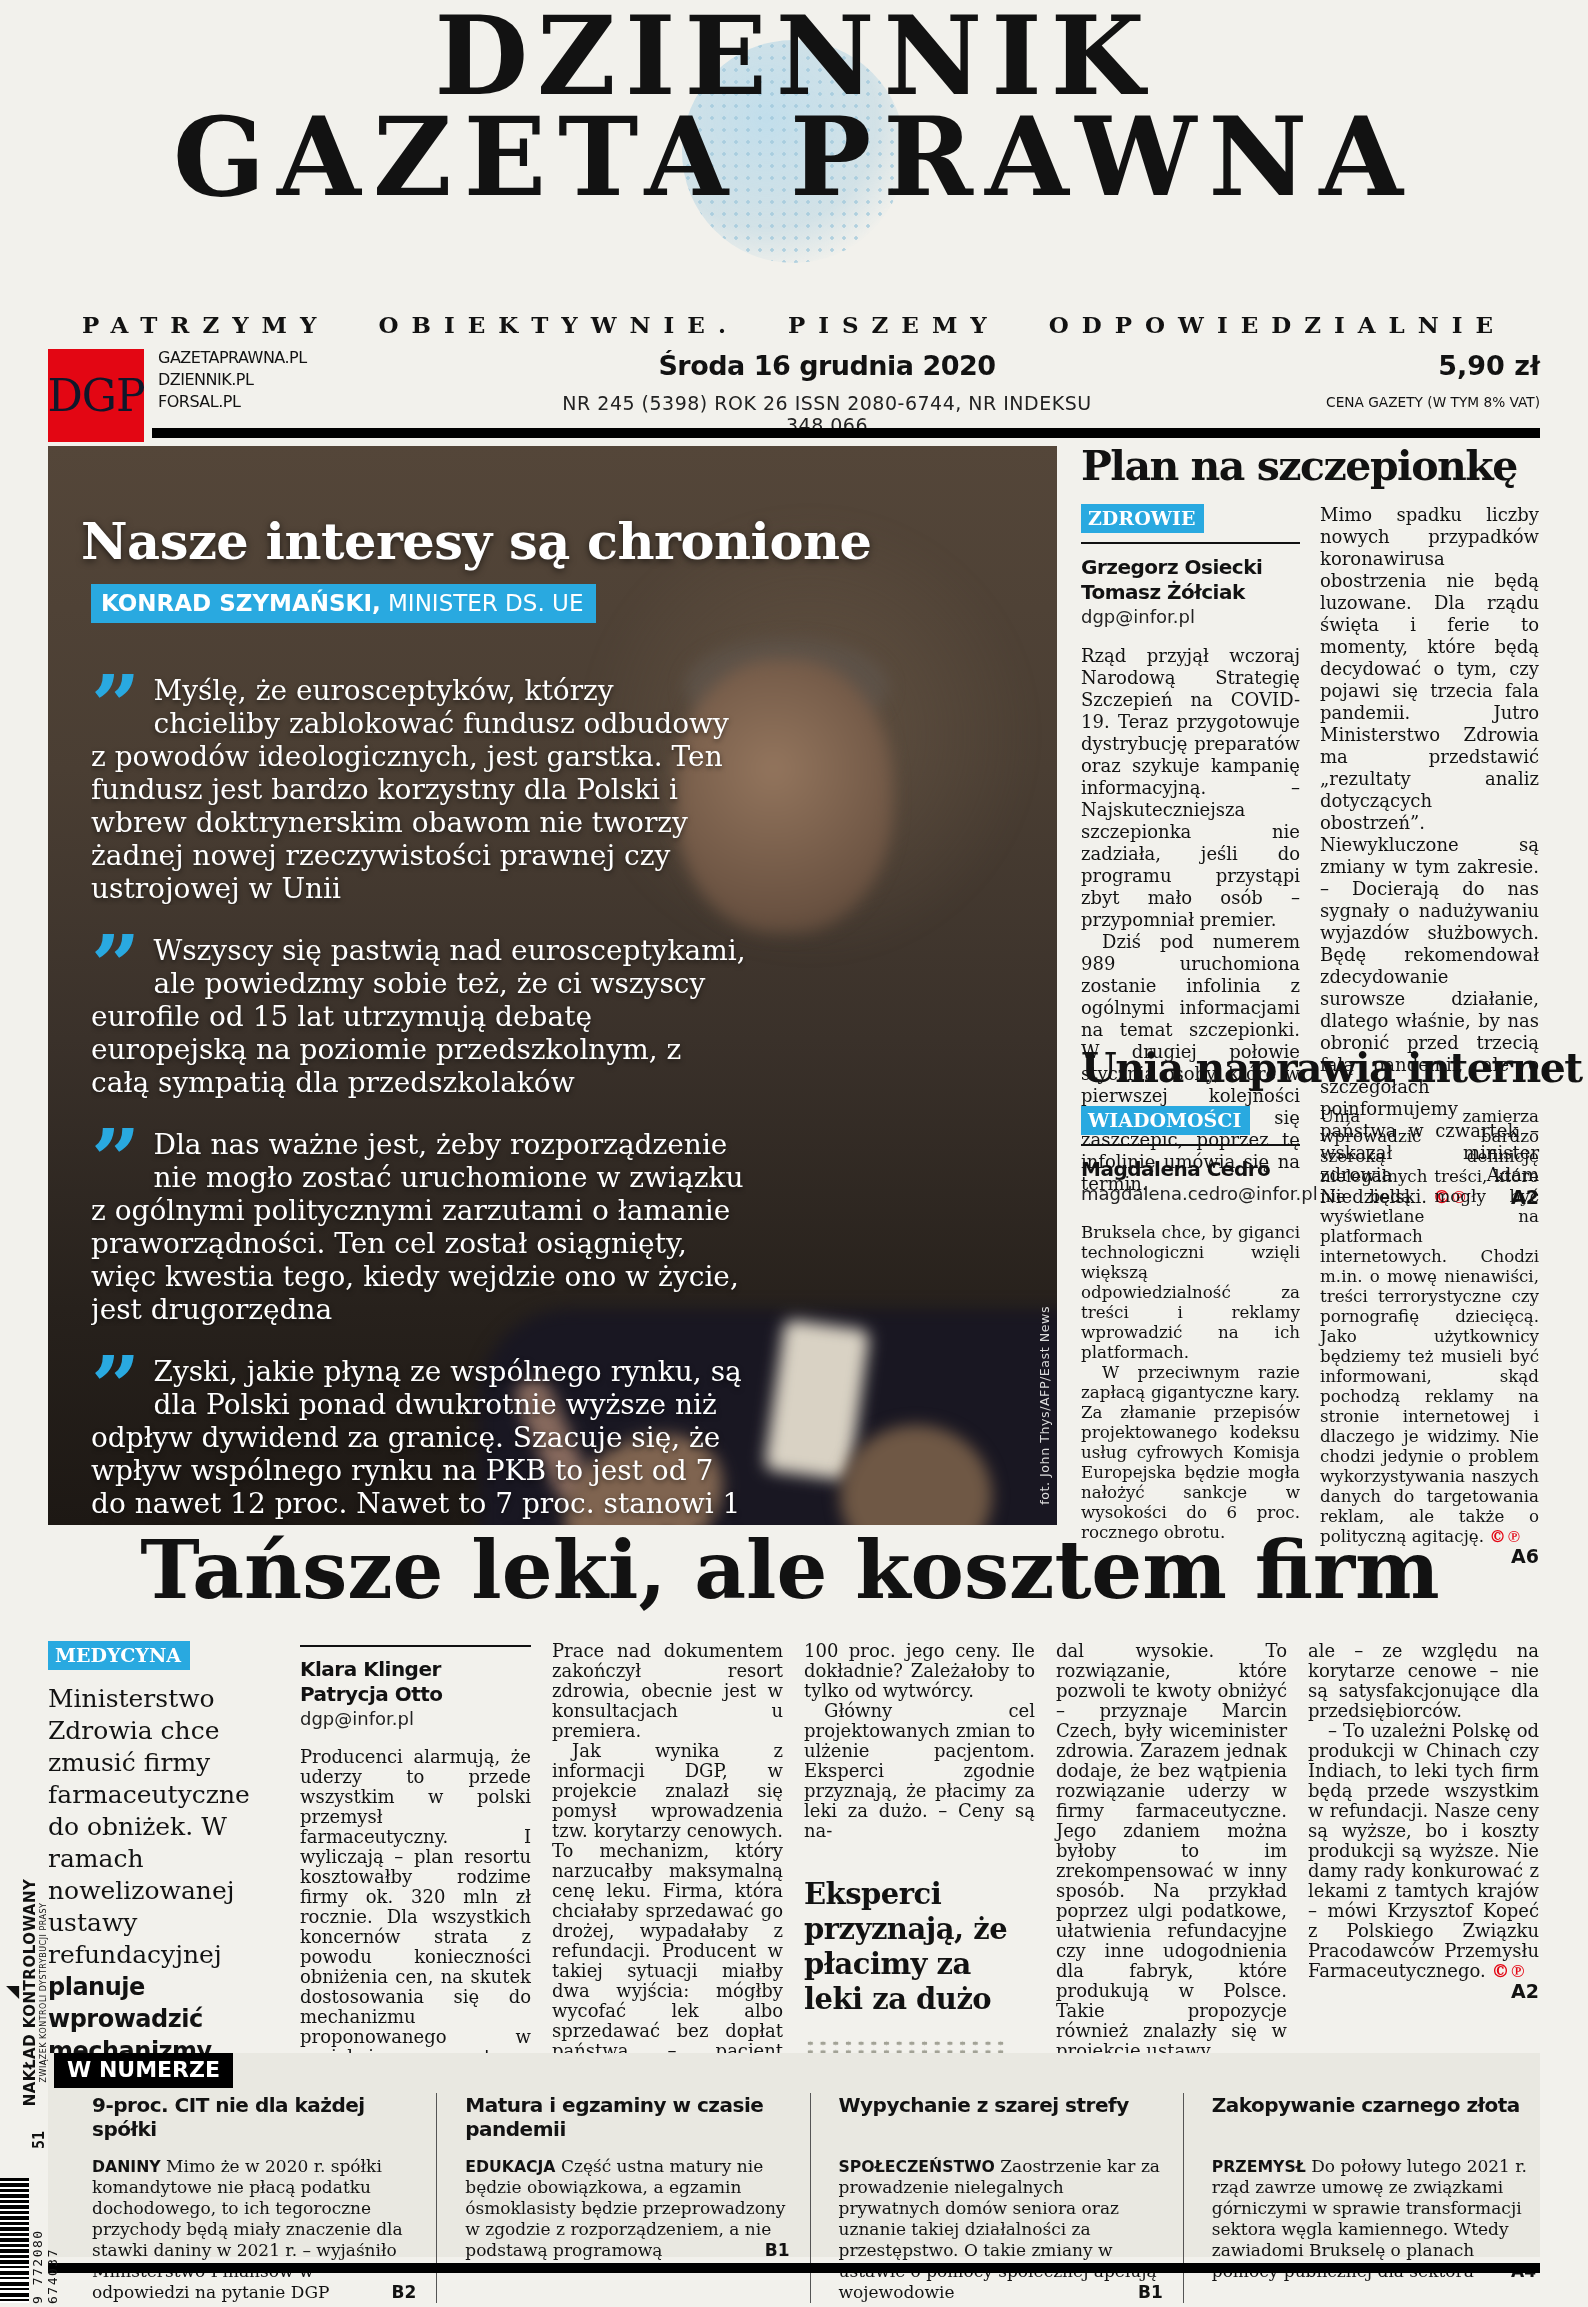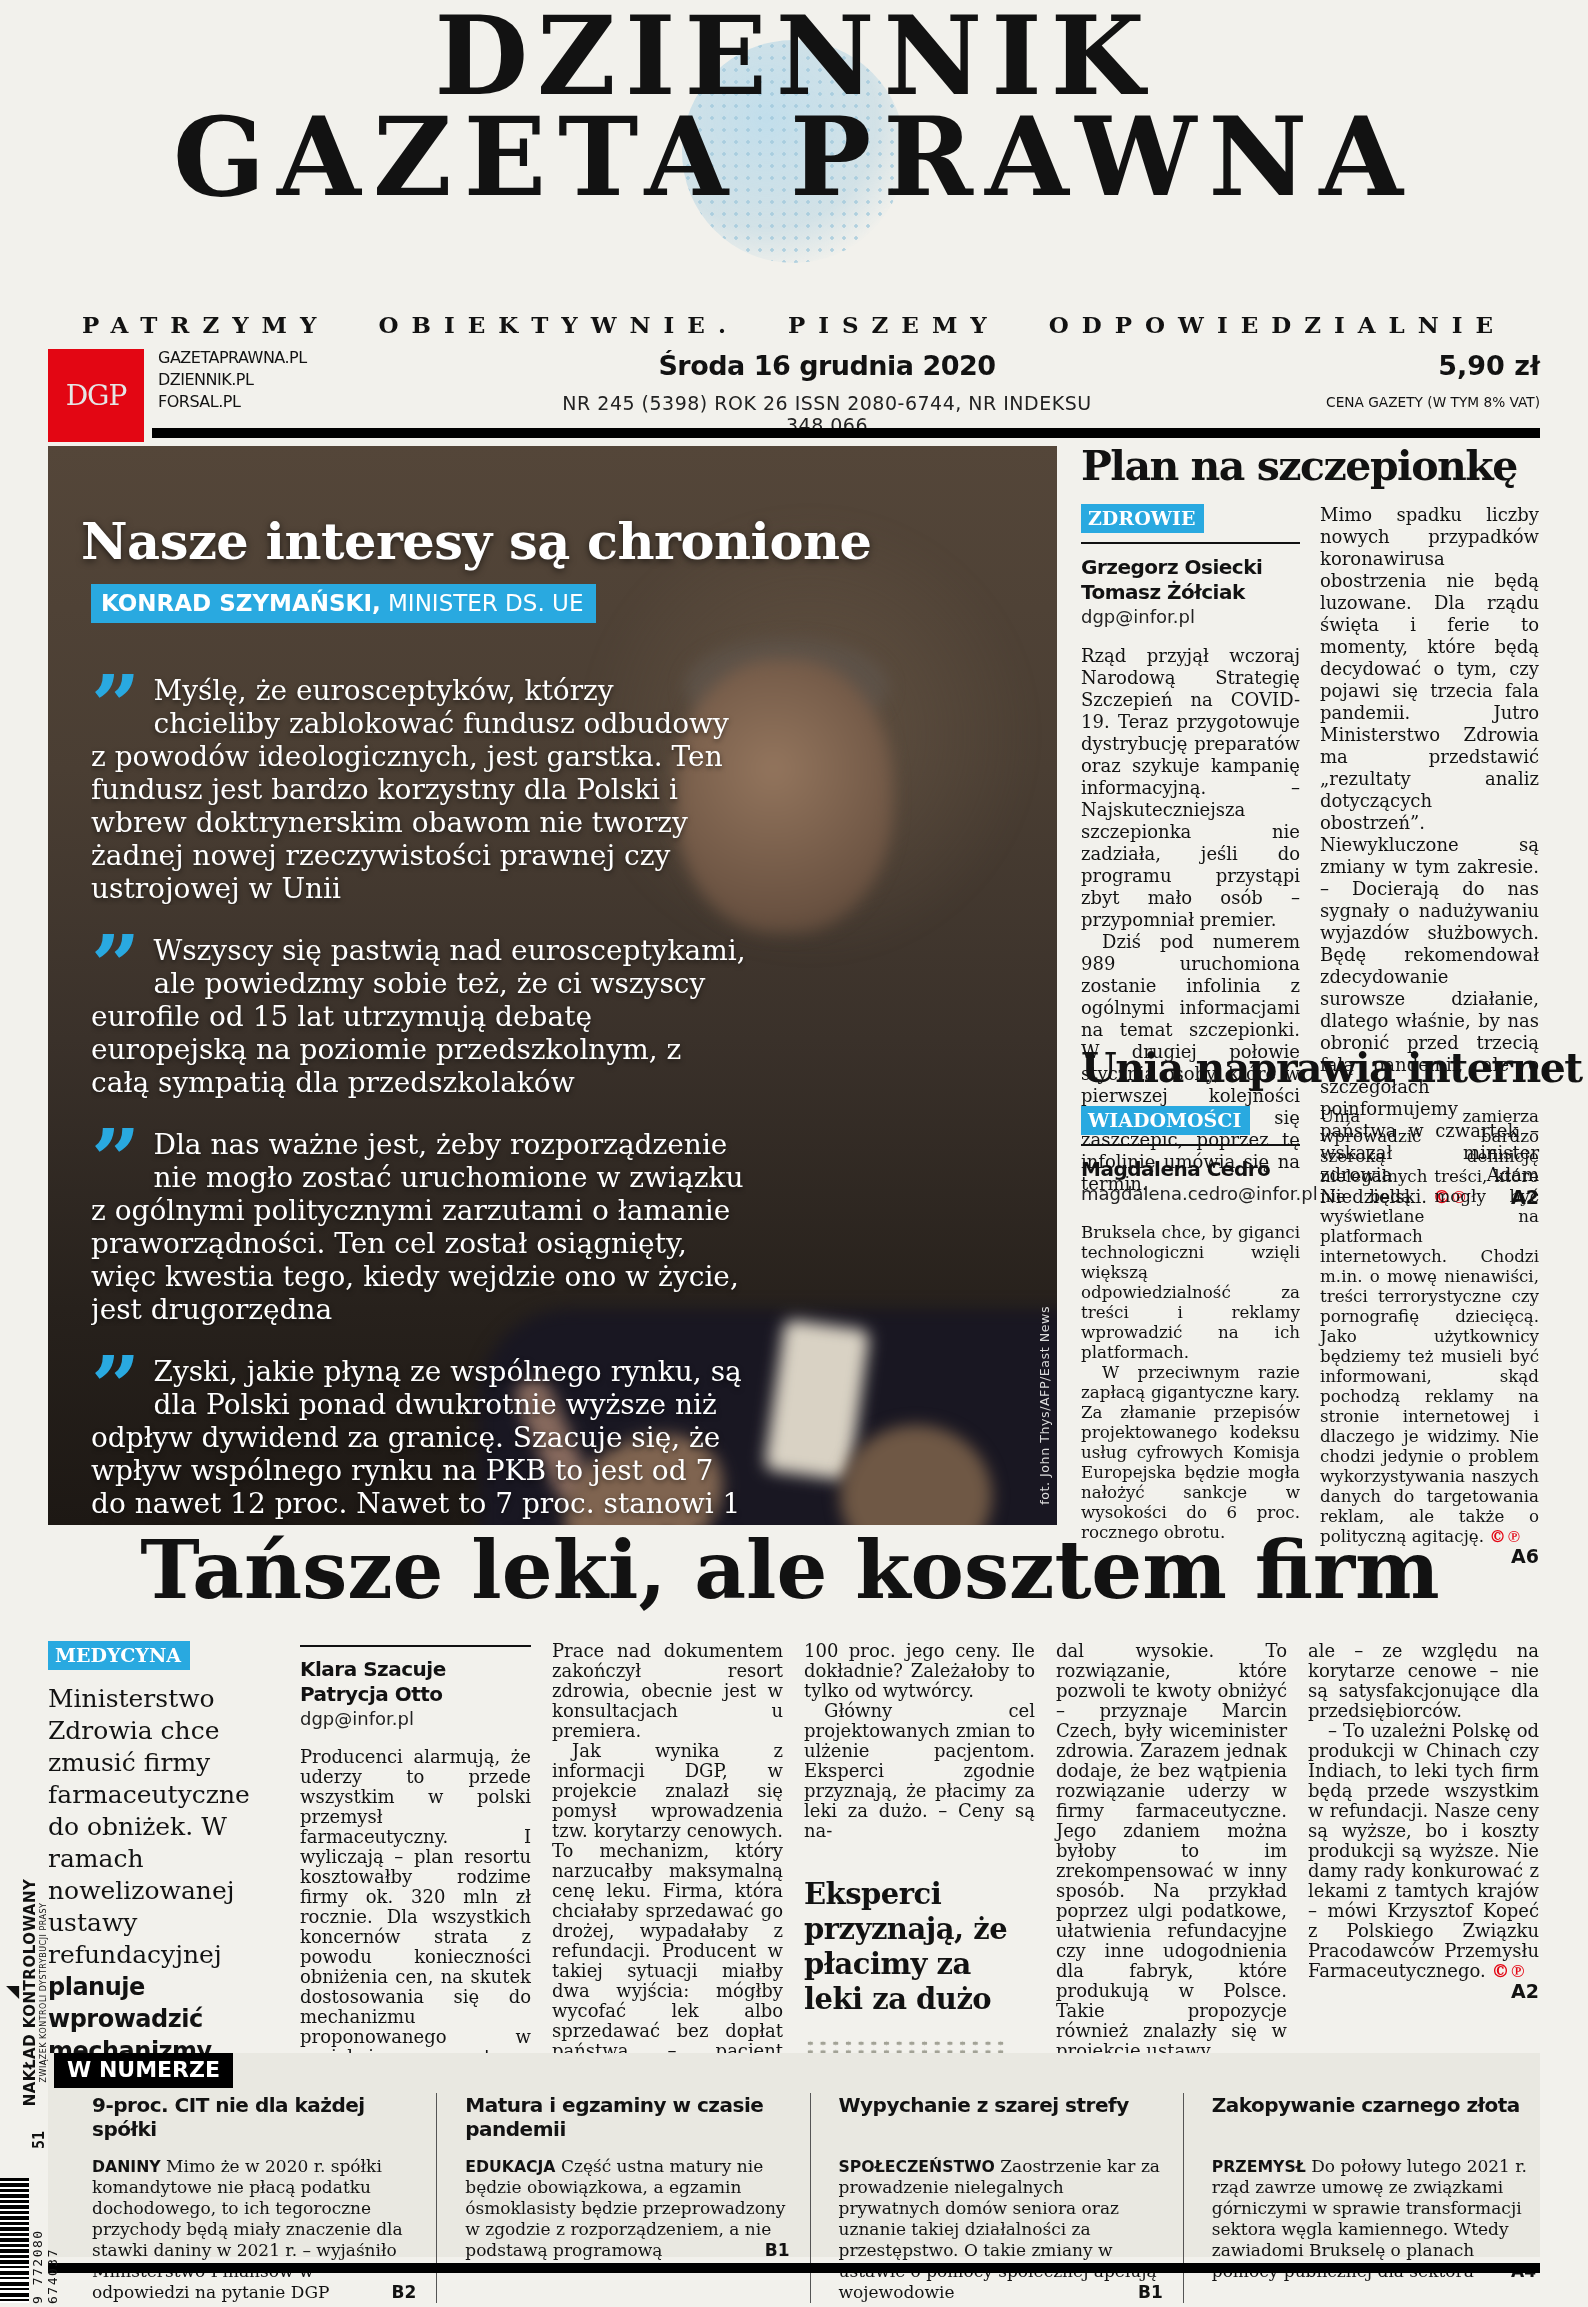--- a/index.html
+++ b/index.html
@@ -23,21 +23,21 @@
     opacity:.55;z-index:1;
   }
   .tagline{
     position:absolute;top:311px;left:0;width:100%;text-align:center;z-index:2;
     font-size:23px;font-weight:600;letter-spacing:13px;word-spacing:28px;
   }
 
   
   .dgp-box{position:absolute;left:48px;top:349px;width:96px;height:93px;background:#e30613;z-index:3;
     display:flex;align-items:center;justify-content:center;}
-  .dgp-box span{color:#e5e5e5;font-size:28px;font-weight:400;letter-spacing:-1px;}
+  .dgp-box span{color:#0f172a;font-size:44px;font-weight:400;letter-spacing:-1px;}
   .sites{position:absolute;left:158px;top:347px;font-weight:400;font-size:16px;line-height:22px;letter-spacing:-0.5px;}
   .date-block{position:absolute;left:558px;top:350px;width:538px;text-align:center;}
   .date-block .date{font-weight:700;font-size:27px;letter-spacing:-0.5px;}
   .issue{position:absolute;left:558px;top:392px;width:538px;text-align:center;font-size:19px;color:#222;letter-spacing:0.5px;}
   .price-block{position:absolute;right:48px;top:350px;text-align:right;}
   .price{font-weight:700;font-size:27px;}
   .price-note{position:absolute;right:48px;top:394px;font-size:13.7px;letter-spacing:0;}
   .topbar{position:absolute;left:152px;top:428px;width:1388px;height:10px;background:#000;}
 
   
@@ -266,21 +266,21 @@
 
 <div class="big-headline">Tańsze leki, ale kosztem firm</div>
 
 <div class="bottom">
   <div class="bcol">
     <span class="kicker">MEDYCYNA</span>
     <p class="lead"><span>Ministerstwo Zdrowia chce zmusić firmy farmaceutyczne do obniżek. W ramach nowelizowanej ustawy refundacyjnej </span><span class="lead-b">planuje wprowadzić mechanizmy ustanawiające maksymalne ceny preparatów</span></p>
   </div>
   <div class="bcol">
     <div class="toprule"></div>
-    <div class="author sans">Klara Szacuje</div>
+    <div class="author sans">Klara Klinger</div>
     <div class="author sans">Patrycja Otto</div>
     <div class="email">dgp@infor.pl</div>
     <div class="bb">
         <p>Producenci alarmują, że uderzy to przede wszystkim w polski przemysł farmaceutyczny. I wyliczają – plan resortu kosztowałby rodzime firmy ok. 320 mln zł rocznie. Dla wszystkich koncernów strata z powodu konieczności obniżenia cen, na skutek dostosowania się do mechanizmu proponowanego w projekcie ustawy, wyniosłaby ponad 600 mln zł.</p>
       </div>
   </div>
   <div class="bcol bb">
     <p>Prace nad dokumentem zakończył resort zdrowia, obecnie jest w konsultacjach u premiera.</p>
     <p>Jak wynika z informacji DGP, w projekcie znalazł się pomysł wprowadzenia tzw. korytarzy cenowych. To mechanizm, który narzucałby maksymalną cenę leku. Firma, która chciałaby sprzedawać go drożej, wypadałaby z refundacji. Producent w takiej sytuacji miałby dwa wyjścia: mógłby wycofać lek albo sprzedawać bez dopłat państwa – pacjent płaciłby</p>
   </div>

